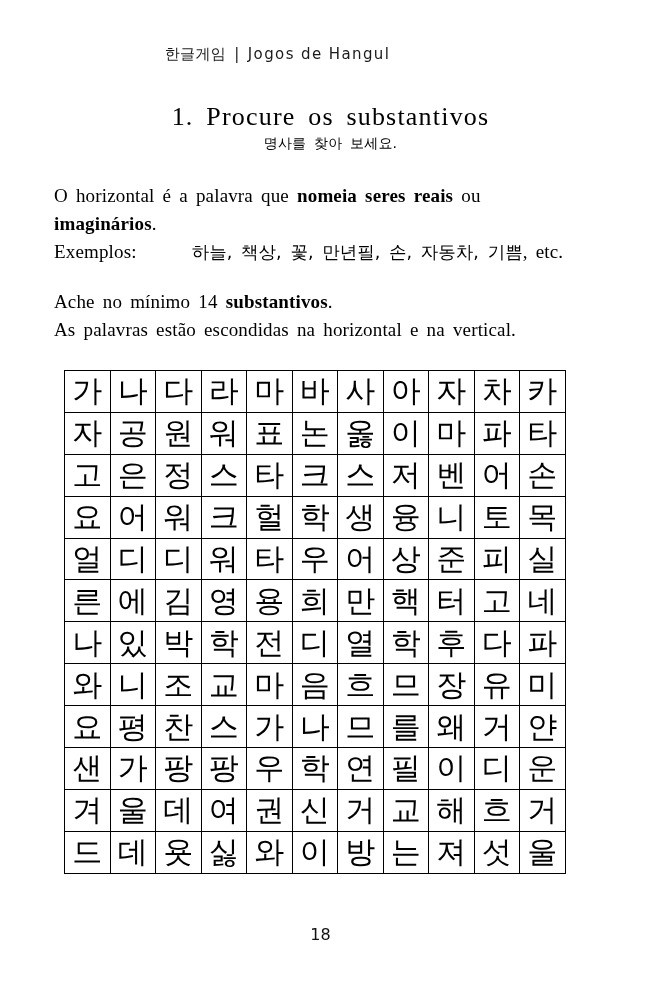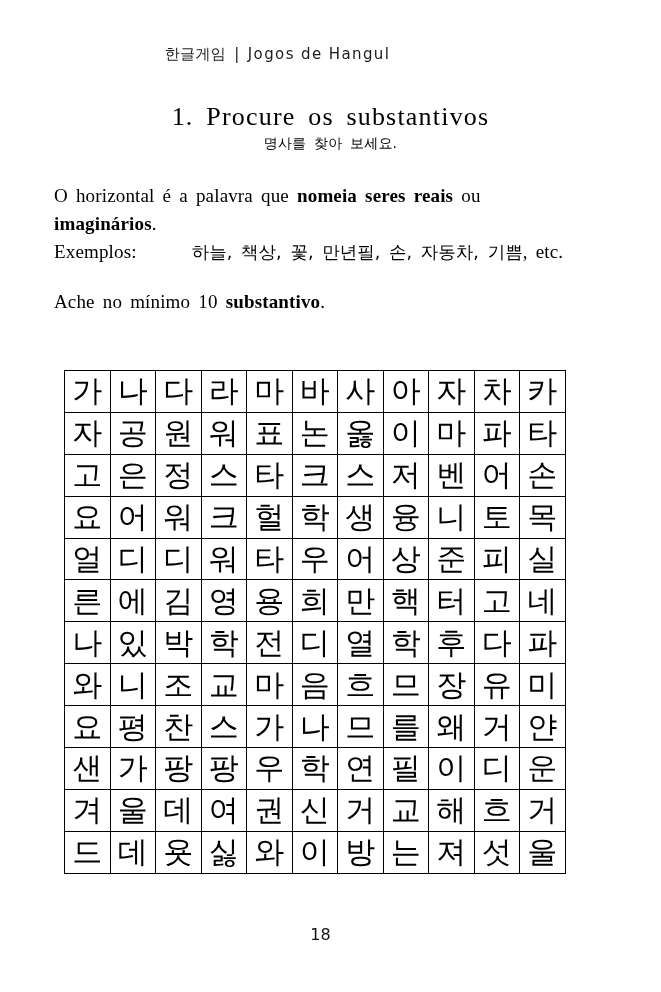--- a/index.html
+++ b/index.html
@@ -144,21 +144,21 @@
   <div class="title-block">
     <div class="title-main">1. Procure os substantivos</div>
     <div class="title-sub">명사를 찾아 보세요.</div>
   </div>
 
   <div class="body-block">
     <p class="para"><span>O horizontal é a palavra que </span><b>nomeia seres reais</b><span> ou</span><br><b>imaginários</b><span>.</span><br><span>Exemplos: </span><span class="ko-inline">하늘, 책상, 꽃, 만년필, 손, 자동차, 기쁨</span><span>, etc.</span></p>
 
     <div class="para-gap"></div>
 
-    <p class="para"><span>Ache no mínimo 10 </span><b>substantivo</b><span>.</span><br></p>
+    <p class="para"><span>Ache no mínimo 14 </span><b>substantivos</b><span>.</span><br><span>As palavras estão escondidas na horizontal e na vertical.</span></p>
   </div>
 
   <div class="grid-wrap">
     <table class="wordgrid">
       <tbody>
           <tr>
             <td>가</td>
             <td>나</td>
             <td>다</td>
             <td>라</td>

